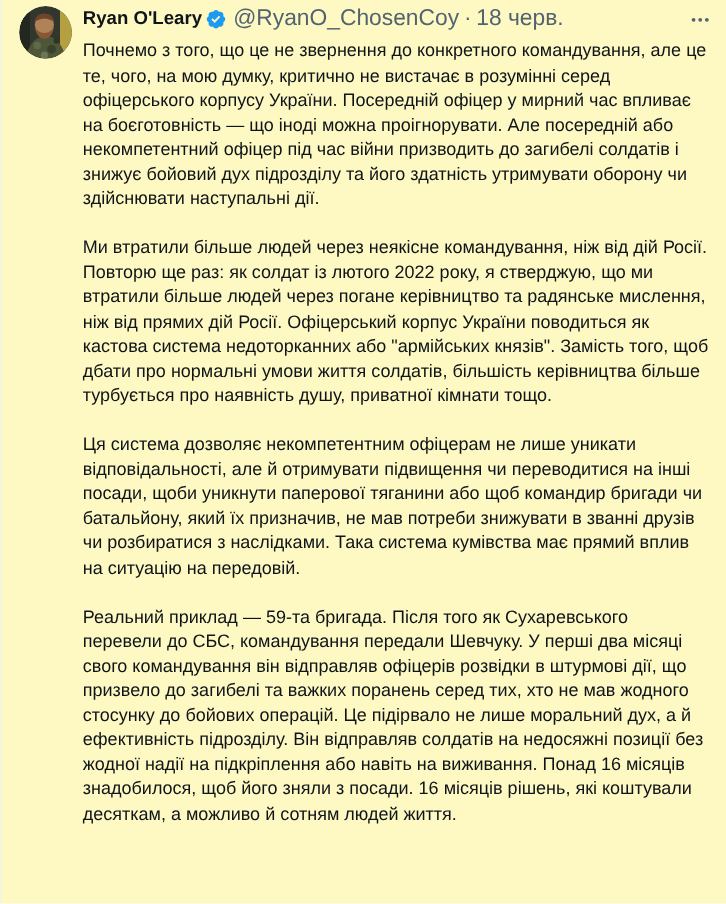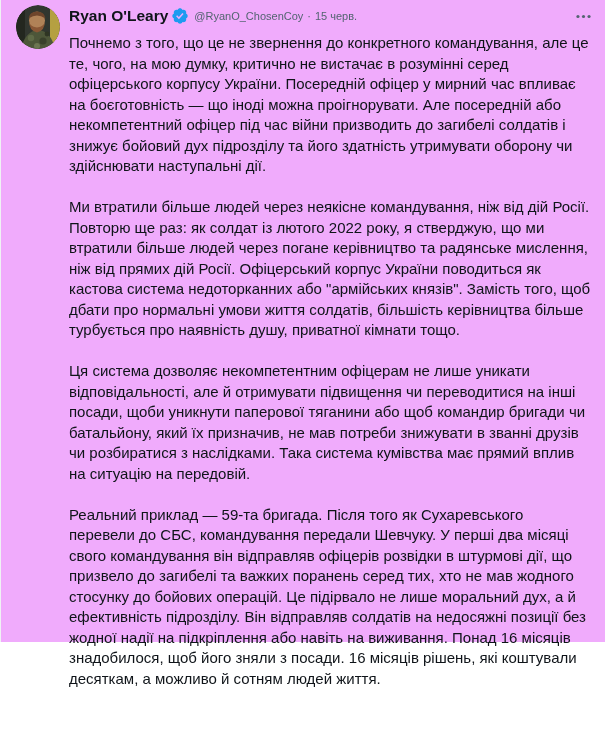--- a/index.html
+++ b/index.html
@@ -7,23 +7,23 @@
   body {
     width: 605px;
     height: 753px;
     overflow: hidden;
     font-family: "Liberation Sans", "DejaVu Sans", sans-serif;
     color: #0f1419;
   }
   .tweet {
     display: flex;
     width: 605px;
-    height: 642px;
+    height: 753px;
     padding: 5px 10px 0 15px;
-    background: #f0abfc;
+    background: #fef9c3;
     border-left: 1px solid #eff3f4;
   }
   .avatar-col {
     width: 44px;
     flex: 0 0 44px;
     margin-right: 9px;
   }
   .avatar {
     width: 44px;
     height: 44px;
@@ -51,21 +51,21 @@
   }
   .verified {
     width: 18px;
     height: 18px;
     margin-left: 3px;
     display: inline-flex;
     align-items: center;
   }
   .author-handle, .sep-dot, .timestamp {
     color: #536471;
-    font-size: 11px;
+    font-size: 19px;
     font-weight: 400;
   }
   .author-handle { margin-left: 5px; cursor: pointer; }
   .sep-dot { margin: 0 4px; }
   .timestamp { cursor: pointer; }
   .spacer { flex: 1 1 auto; }
   .more-button {
     background: none;
     border: none;
     padding: 0;
@@ -119,21 +119,21 @@
 
     <div class="header-row">
       <span class="author-name">Ryan O'Leary</span>
       <span class="verified">
         <svg width="18" height="18" viewBox="0 0 24 24">
           <path fill="#1d9bf0" fill-rule="evenodd" d="M22.25 12c0-1.43-.88-2.67-2.19-3.34.46-1.39.2-2.9-.81-3.91s-2.52-1.27-3.91-.81c-.66-1.31-1.91-2.19-3.34-2.19s-2.67.88-3.33 2.19c-1.4-.46-2.91-.2-3.92.81s-1.26 2.52-.8 3.91c-1.31.67-2.2 1.91-2.2 3.34s.89 2.67 2.2 3.34c-.46 1.39-.21 2.9.8 3.91s2.52 1.26 3.91.81c.67 1.31 1.91 2.19 3.34 2.19s2.68-.88 3.34-2.19c1.39.45 2.9.2 3.91-.81s1.27-2.52.81-3.91c1.31-.67 2.19-1.91 2.19-3.34zm-11.71 4.2L6.8 12.46l1.41-1.42 2.26 2.26 4.8-5.23 1.47 1.36-6.2 6.77z"></path>
         </svg>
       </span>
       <span class="author-handle">@RyanO_ChosenCoy</span>
       <span class="sep-dot">·</span>
-      <span class="timestamp">15 черв.</span>
+      <span class="timestamp">18 черв.</span>
       <span class="spacer"></span>
       <button class="more-button" aria-label="More">
         <svg width="19" height="19" viewBox="0 0 24 24">
           <circle cx="5" cy="12" r="2" fill="#536471"></circle>
           <circle cx="12" cy="12" r="2" fill="#536471"></circle>
           <circle cx="19" cy="12" r="2" fill="#536471"></circle>
         </svg>
       </button>
     </div>
 

